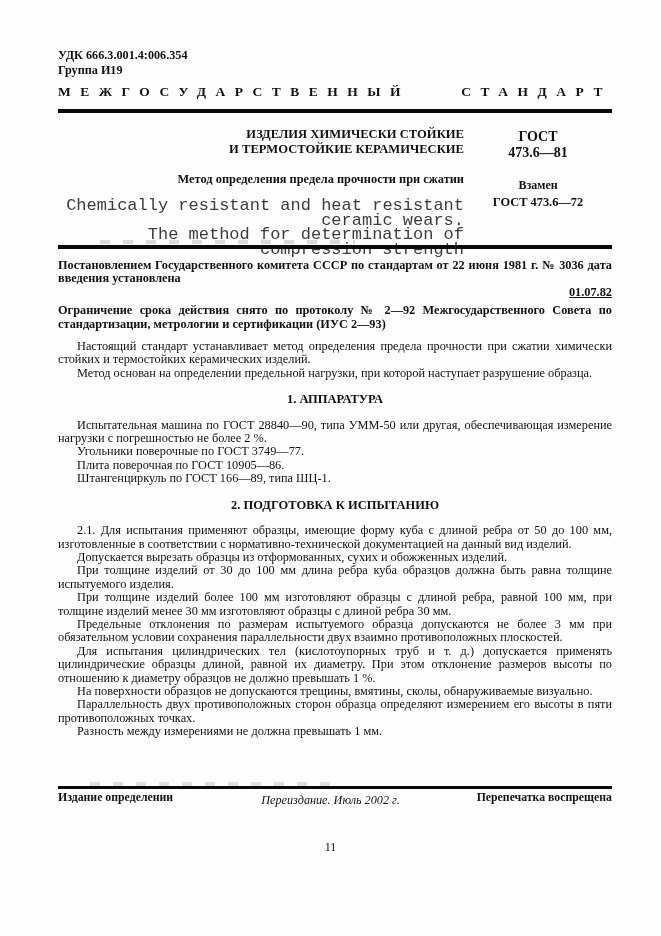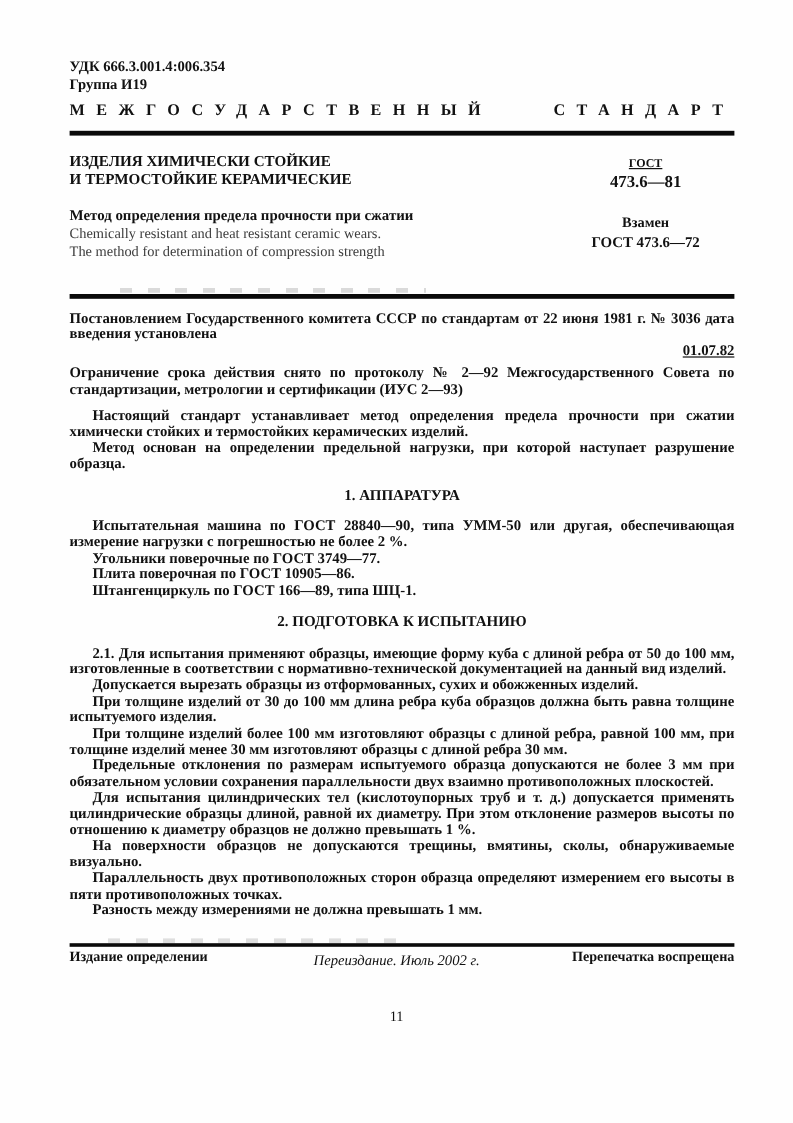--- a/index.html
+++ b/index.html
@@ -25,38 +25,38 @@
     letter-spacing: 9.5px; word-spacing: 4px;
     text-align: justify; line-height: 17px; height: 17px; overflow: hidden;
     white-space: normal;
   }
   .std-heading::after { content: ""; display: inline-block; width: 100%; height: 0; }
   .rule { position: absolute; left: 58px; width: 554px; background: #0a0a0a; }
   .rule-1 { top: 109px; height: 4px; }
   .rule-2 { top: 245px; height: 4px; }
   .rule-3 { top: 786px; height: 2.5px; }
   
-  .title-left { position: absolute; left: 58px; top: 127px; width: 406px; text-align: left; }
+  .title-left { position: absolute; left: 58px; top: 127px; width: 406px; text-align: right; }
   .title-ru { font-weight: bold; font-size: 12.6px; line-height: 15px; }
   .subtitle-ru { font-weight: bold; font-size: 12.4px; margin-top: 15px; }
-  .title-en { font-size: 12px; color: #3c3c3c; margin-top: 0; line-height: 14.5px; }
+  .title-en { font-size: 17px; color: #3c3c3c; margin-top: 12px; line-height: 14.5px; font-family: Liberation Mono, monospace; }
   .title-right { position: absolute; left: 468px; top: 129px; width: 140px; text-align: center; font-weight: bold; }
-  .gost-label { font-size: 10px; line-height: 16px; text-decoration: underline; }
+  .gost-label { font-size: 14px; line-height: 16px; }
   .gost-number { font-size: 14px; line-height: 16px; }
   .vzamen { font-size: 12px; margin-top: 17px; }
   .vzamen-number { font-size: 12.4px; margin-top: 2px; }
   
   .content {
     position: absolute; left: 58px; width: 554px; top: 259px;
     font-size: 12.3px; line-height: 13.4px; text-align: justify;
   }
   .bold-p { font-weight: bold; margin: 0; }
   .bold-p.limitation { margin-bottom: 9px; }
   .date-line { font-weight: bold; text-decoration: underline; text-align: right; margin: 0 0 5px; }
-  .para { margin: 0; text-indent: 19px; font-weight: bold; }
+  .para { margin: 0; text-indent: 19px; }
   .sec-heading { text-align: center; font-weight: bold; font-size: 12.5px; margin: 13px 0 12px; text-indent: 0; }
   
   .footer-row {
     position: absolute; left: 58px; width: 554px; top: 790px;
     display: flex; justify-content: space-between;
     font-weight: bold; font-size: 11.8px;
   }
   .reissue { position: absolute; left: 0; width: 661px; top: 793px; text-align: center; font-style: italic; font-size: 12.2px; }
   .page-number { position: absolute; left: 0; width: 661px; top: 840px; text-align: center; font-size: 12px; }
   

